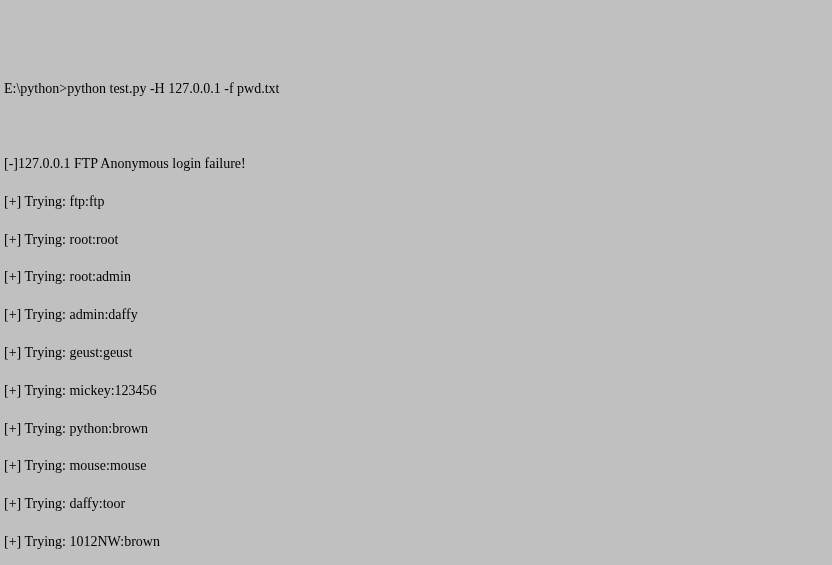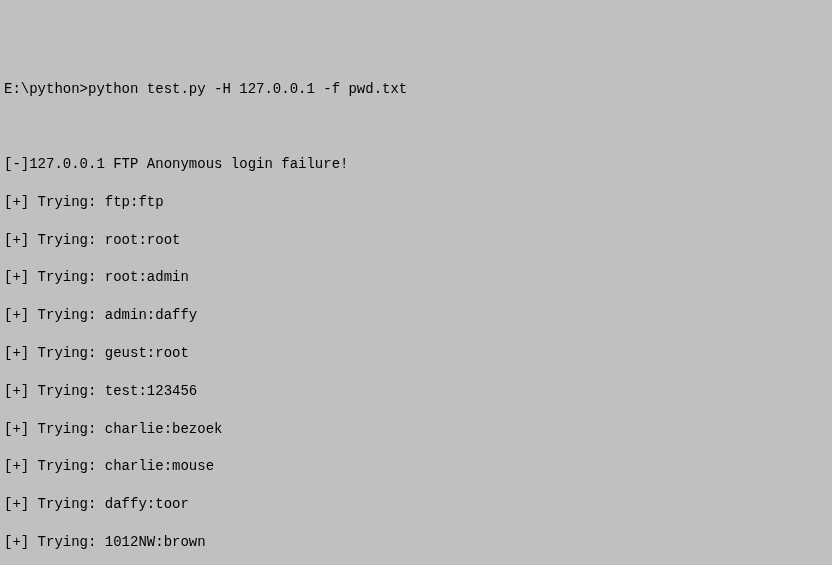--- a/index.html
+++ b/index.html
@@ -14,42 +14,43 @@
       color: #000000;
       width: 832px;
       height: 565px;
       padding: 4px;
       white-space: pre;
       line-height: 1.35;
       overflow: hidden;
     }
     .terminal-line {
       display: block;
+      font-family: Liberation Serif, serif;
     }
     .empty-line {
       display: block;
       height: 1.35em;
     }
   </style>
 </head>
 <body>
 
 
 
 <span class="terminal-line"><span>E:\python&gt;</span><span>python test.py -H 127.0.0.1 -f pwd.txt</span></span>
 <span class="empty-line"></span>
 <span class="terminal-line">[-]127.0.0.1 FTP Anonymous login failure!</span>
 <span class="terminal-line">[+] Trying: ftp:ftp</span>
 <span class="terminal-line">[+] Trying: root:root</span>
 <span class="terminal-line">[+] Trying: root:admin</span>
 <span class="terminal-line">[+] Trying: admin:daffy</span>
-<span class="terminal-line">[+] Trying: geust:root</span>
-<span class="terminal-line">[+] Trying: test:123456</span>
-<span class="terminal-line">[+] Trying: charlie:bezoek</span>
-<span class="terminal-line">[+] Trying: charlie:mouse</span>
+<span class="terminal-line">[+] Trying: geust:geust</span>
+<span class="terminal-line">[+] Trying: mickey:123456</span>
+<span class="terminal-line">[+] Trying: python:brown</span>
+<span class="terminal-line">[+] Trying: mouse:mouse</span>
 <span class="terminal-line">[+] Trying: daffy:toor</span>
 <span class="terminal-line">[+] Trying: 1012NW:brown</span>
 
 
 
 
 
 
 
 

